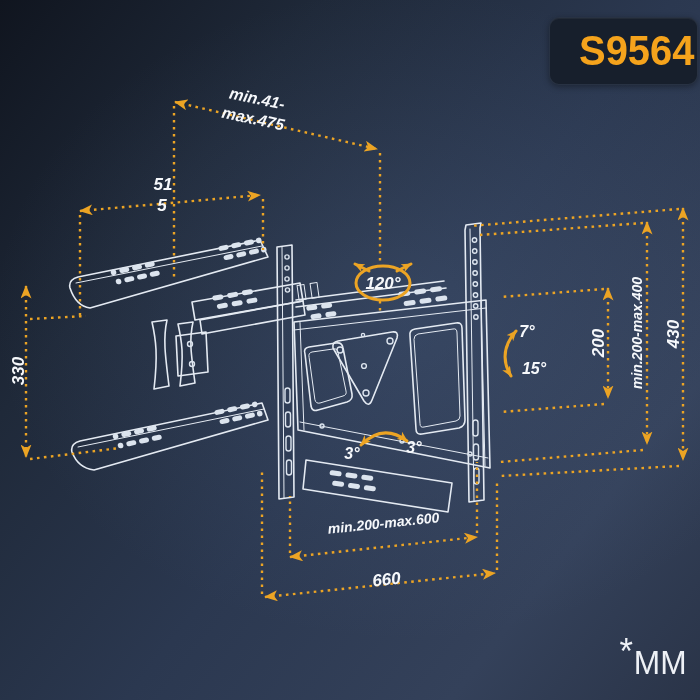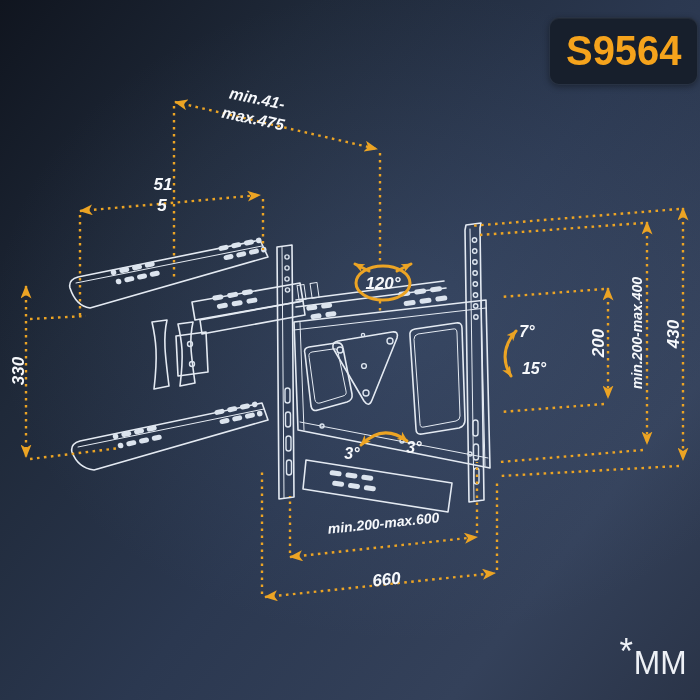--- a/index.html
+++ b/index.html
@@ -6,21 +6,21 @@
   #stage{
     position:relative;width:700px;height:700px;overflow:hidden;
     font-family:"Liberation Sans",sans-serif;
     background:
       radial-gradient(95% 75% at 58% 45%, rgba(96,120,160,0.22), rgba(0,0,0,0) 62%),
       linear-gradient(128deg,#10151f 0%,#1f2939 26%,#2b3850 54%,#34415a 80%,#2a3448 100%);
   }
   #badge{
     position:absolute;left:549px;top:17px;width:147px;height:66px;
     background:#171f2c;border:1px solid rgba(120,140,170,0.18);
-    border-radius:10px;display:flex;align-items:center;justify-content:center;
+    border-radius:10px;display:flex;align-items:center;justify-content:flex-end;
     box-shadow:inset 0 1px 0 rgba(255,255,255,0.05), 0 2px 6px rgba(0,0,0,0.35);
   }
   #badge .code{
     color:#f5a31c;font-weight:700;font-size:42px;letter-spacing:0px;
     transform:scaleX(0.95);line-height:1;
   }
   #units{
     position:absolute;right:12px;bottom:18px;color:#eef1f6;
     font-size:33px;font-weight:400;letter-spacing:0;transform:scaleX(0.96);
   }

